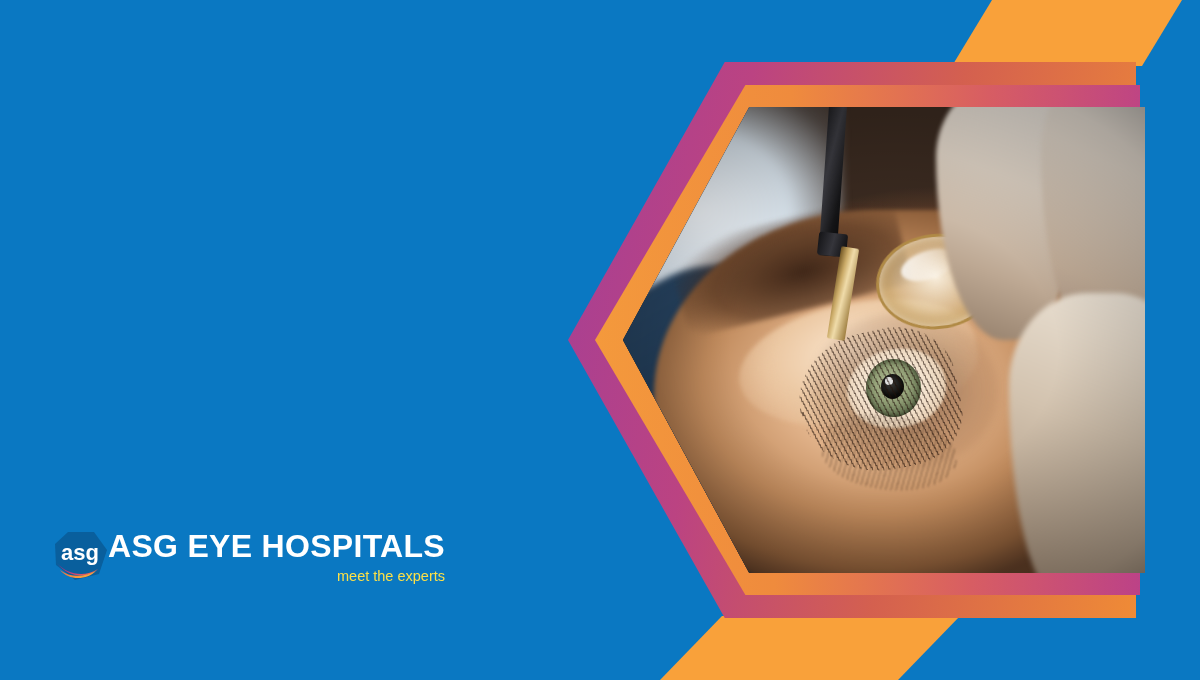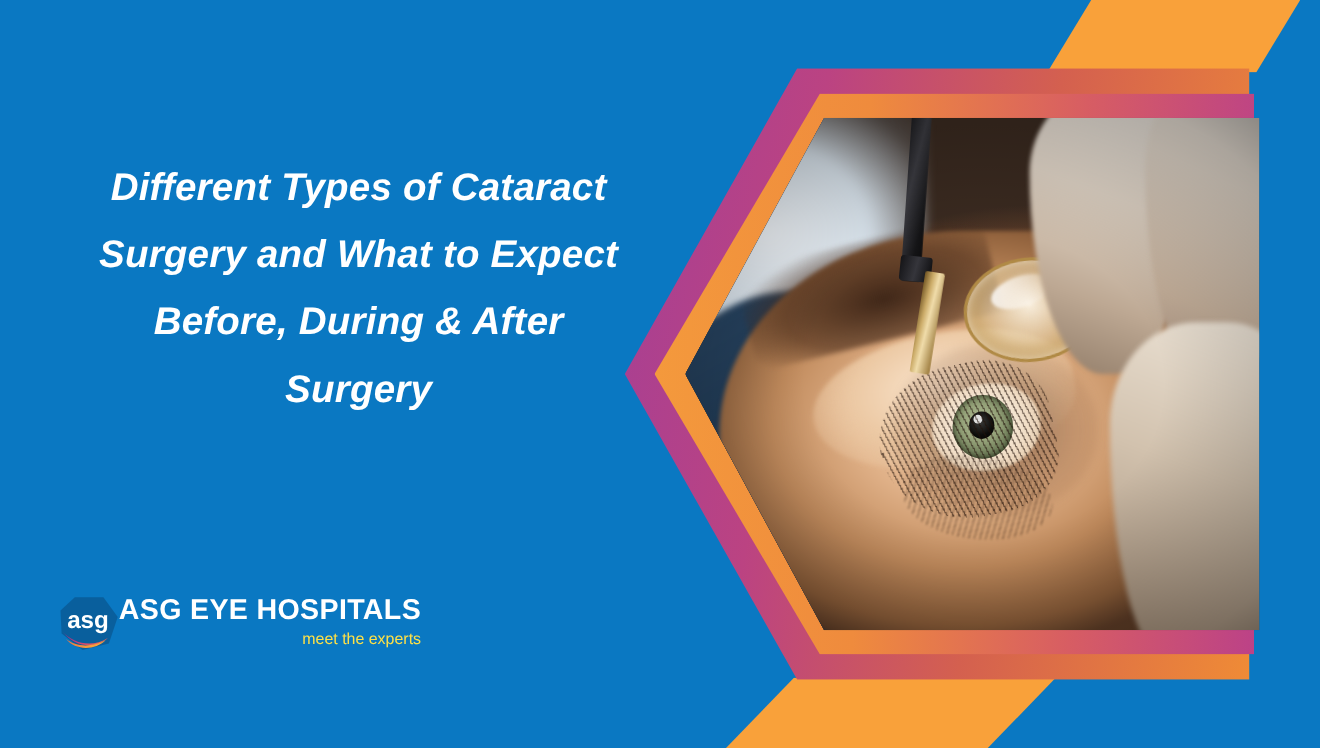--- a/index.html
+++ b/index.html
@@ -224,35 +224,36 @@
     font-weight: bold;
     line-height: 61px;
     letter-spacing: 0.2px;
     white-space: pre-line;
   }
 
   
   #logo {
     position: absolute;
     left: 52px;
-    top: 541px;
+    top: 530px;
     display: flex;
+    align-items: center;
     gap: 0px;
   }
   #logo-badge {
     position: relative;
     width: 58px;
     height: 54px;
     flex: none;
   }
   #logo-badge svg { display: block; }
   #logo-text { margin-left: -2px; }
   #logo-wordmark {
     color: #ffffff;
-    font-size: 26px;
+    font-size: 32px;
     font-weight: bold;
     letter-spacing: 0.3px;
     line-height: 1;
     white-space: nowrap;
   }
   #logo-tagline {
     color: #fde047;
     font-size: 14.5px;
     line-height: 1;
     margin-top: 7px;
@@ -290,24 +291,20 @@
       <div class="ph" id="ph-glove-1"></div>
       <div class="ph" id="ph-glove-2"></div>
       <div class="ph" id="ph-glove-3"></div>
       <div class="ph" id="ph-instr-shaft"></div>
       <div class="ph" id="ph-instr-collar"></div>
       <div class="ph" id="ph-instr-gold"></div>
       <div class="ph" id="ph-vignette"></div>
     </div>
   </div>
 
-  <div id="headline">Different Types of Cataract
-Surgery and What to Expect
-Before, During &amp; After
-Surgery</div>
 
   <div id="logo">
     <div id="logo-badge">
       <svg width="58" height="54" viewBox="0 0 58 54" xmlns="http://www.w3.org/2000/svg" aria-hidden="true">
         <defs>
           <linearGradient id="swoosh1" x1="0" y1="0" x2="1" y2="0.4">
             <stop offset="0%" stop-color="#7e2a8e"></stop>
             <stop offset="55%" stop-color="#c63b79"></stop>
             <stop offset="100%" stop-color="#e8615a"></stop>
           </linearGradient>

